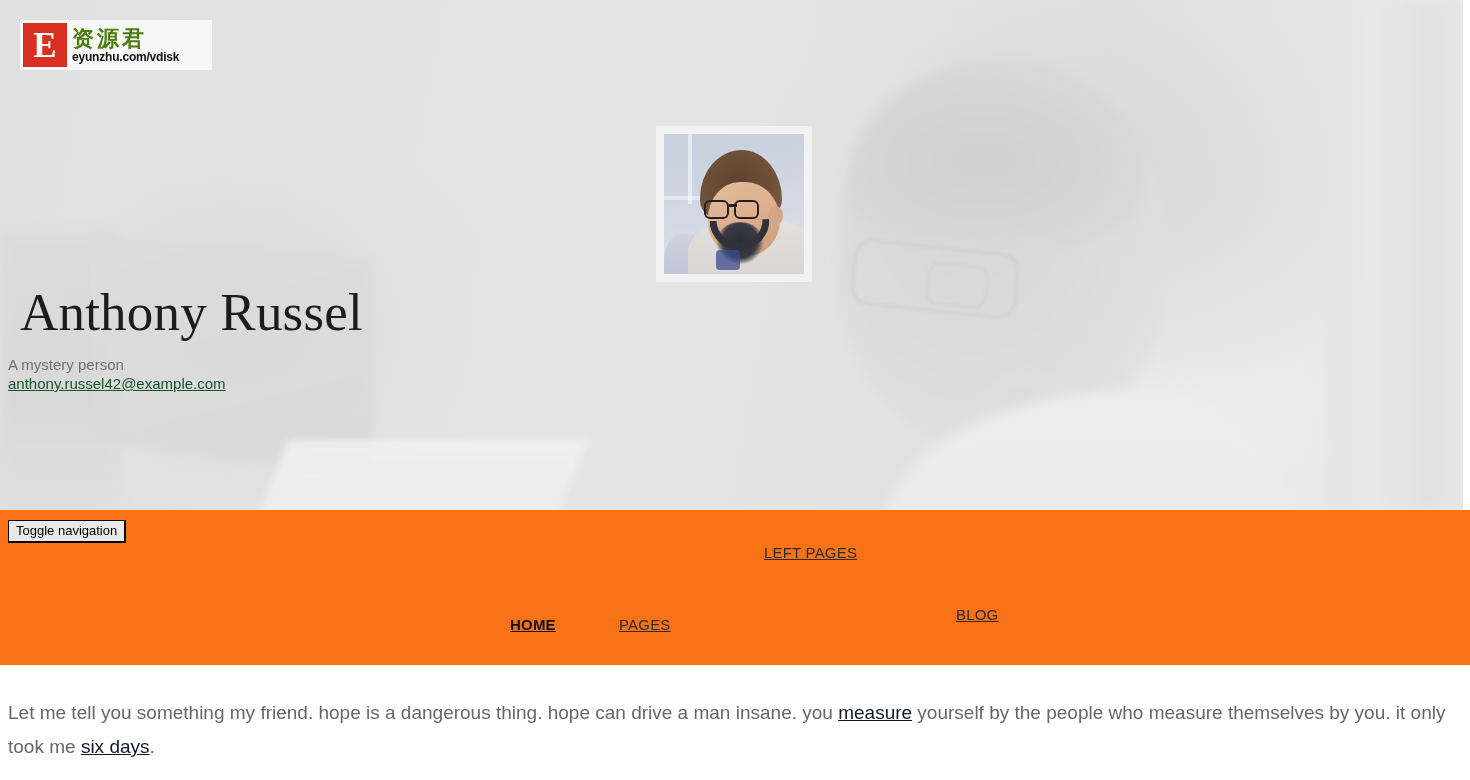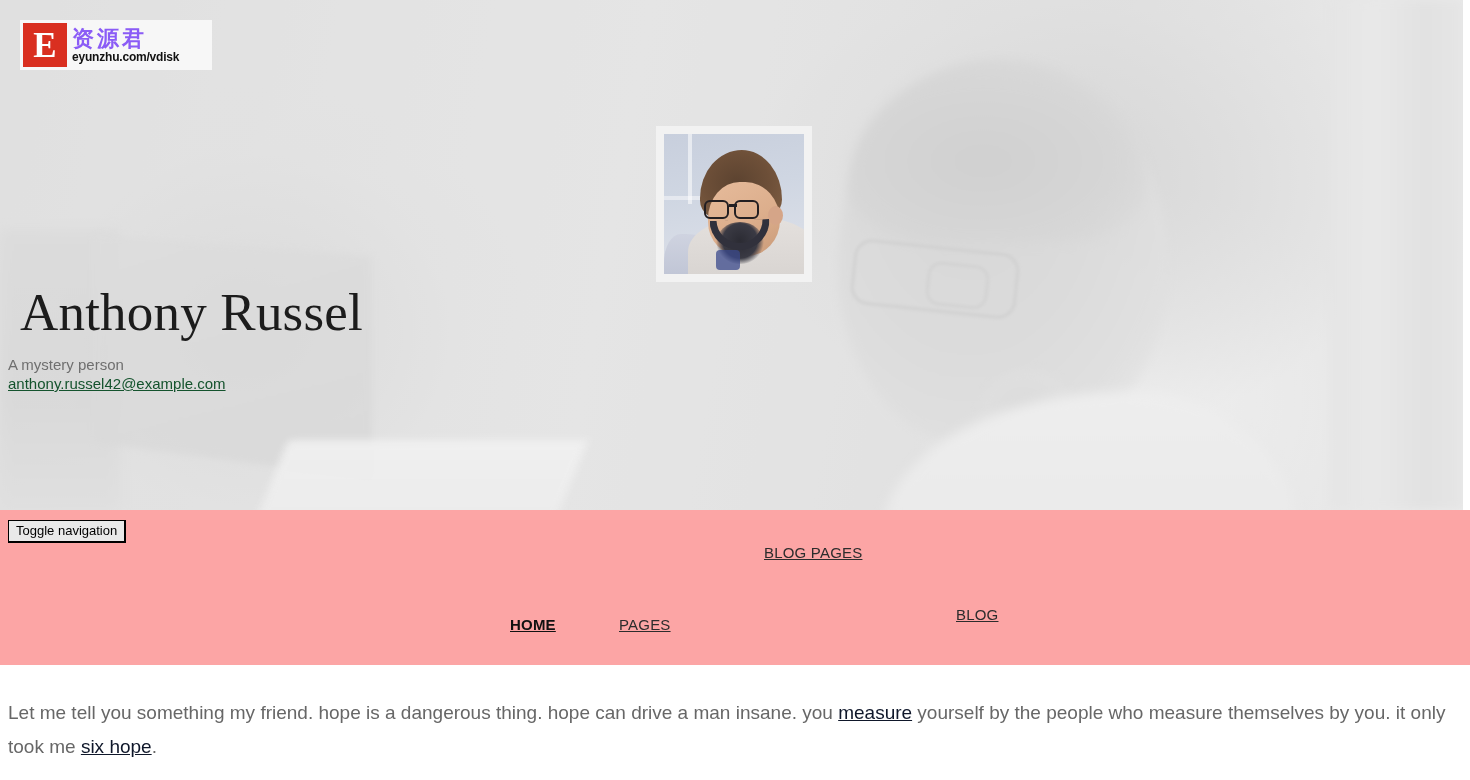--- a/index.html
+++ b/index.html
@@ -163,21 +163,21 @@
     display: flex;
     flex-direction: column;
     justify-content: center;
     line-height: 1;
   }
   .wm-cn {
     font-family: "DejaVu Sans", sans-serif;
     font-size: 22px;
     font-weight: bold;
     letter-spacing: 3px;
-    color: #8b5cf6;
+    color: #4d7c0f;
     margin-bottom: 1px;
   }
   .wm-url {
     font-family: "Liberation Sans", sans-serif;
     font-size: 12px;
     font-weight: bold;
     color: #111111;
     letter-spacing: -0.2px;
   }
 
@@ -299,21 +299,21 @@
     top: 375px;
     font-size: 15px;
     color: #14532d;
     text-decoration: underline;
     z-index: 20;
   }
 
   
   .navbar {
     position: relative;
-    background: #fca5a5;
+    background: #f97316;
     height: 155px;
   }
   .toggle-btn {
     position: absolute;
     left: 8px;
     top: 10px;
     font-family: "Liberation Sans", sans-serif;
     font-size: 13px;
     color: #000000;
     background: #e9e9e9;
@@ -432,21 +432,21 @@
   <div class="hero-tagline">A mystery person</div>
   <a class="hero-email" href="#">anthony.russel42@example.com</a>
 </div>
 
 <div class="navbar">
   <button class="toggle-btn">Toggle navigation</button>
 
   <div class="nav-list">
     <a class="nav-item nav-home active" href="#">HOME</a>
     <a class="nav-item nav-about" href="#">PAGES</a>
-    <a class="nav-item nav-more" href="#">BLOG PAGES</a>
+    <a class="nav-item nav-more" href="#">LEFT PAGES</a>
     <a class="nav-item nav-blog" href="#">BLOG</a>
 
   </div>
 </div>
 
 <div class="main">
-  <p><span>Let me tell you something my friend. hope is a dangerous thing. hope can drive a man insane. you </span><a href="#">measure</a><span> yourself by the people who measure themselves by you. it only took me </span><a href="#">six hope</a><span>.</span></p>
+  <p><span>Let me tell you something my friend. hope is a dangerous thing. hope can drive a man insane. you </span><a href="#">measure</a><span> yourself by the people who measure themselves by you. it only took me </span><a href="#">six days</a><span>.</span></p>
 </div>
 
 </body></html>

